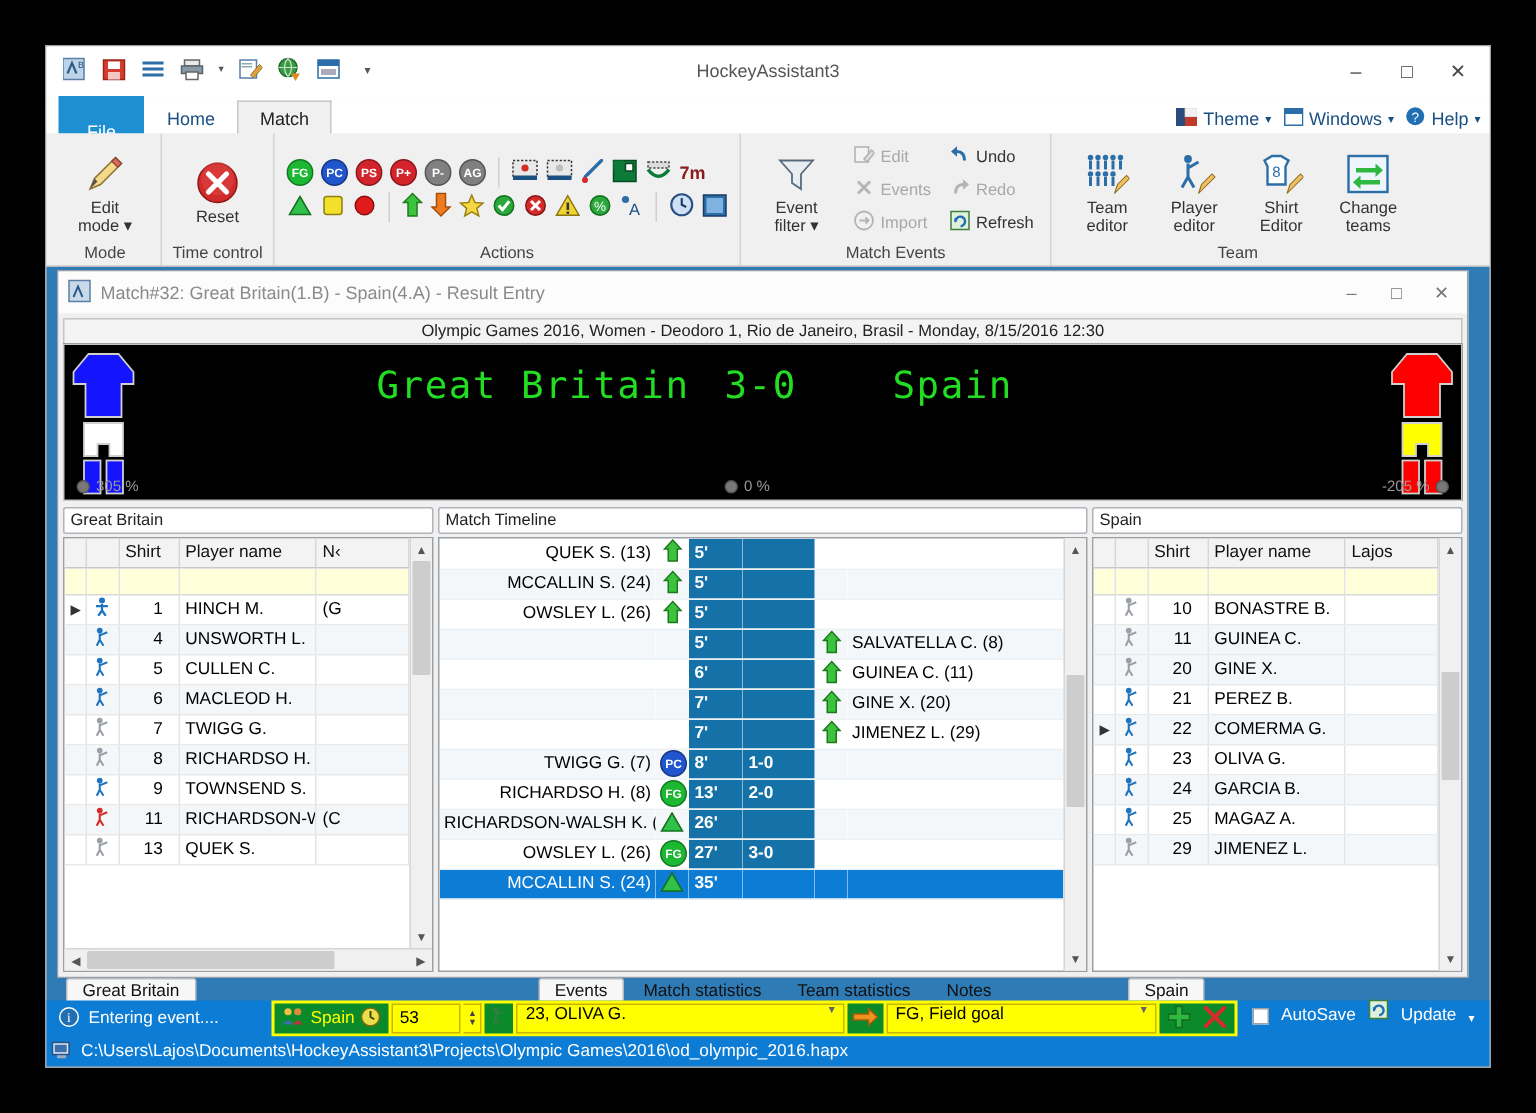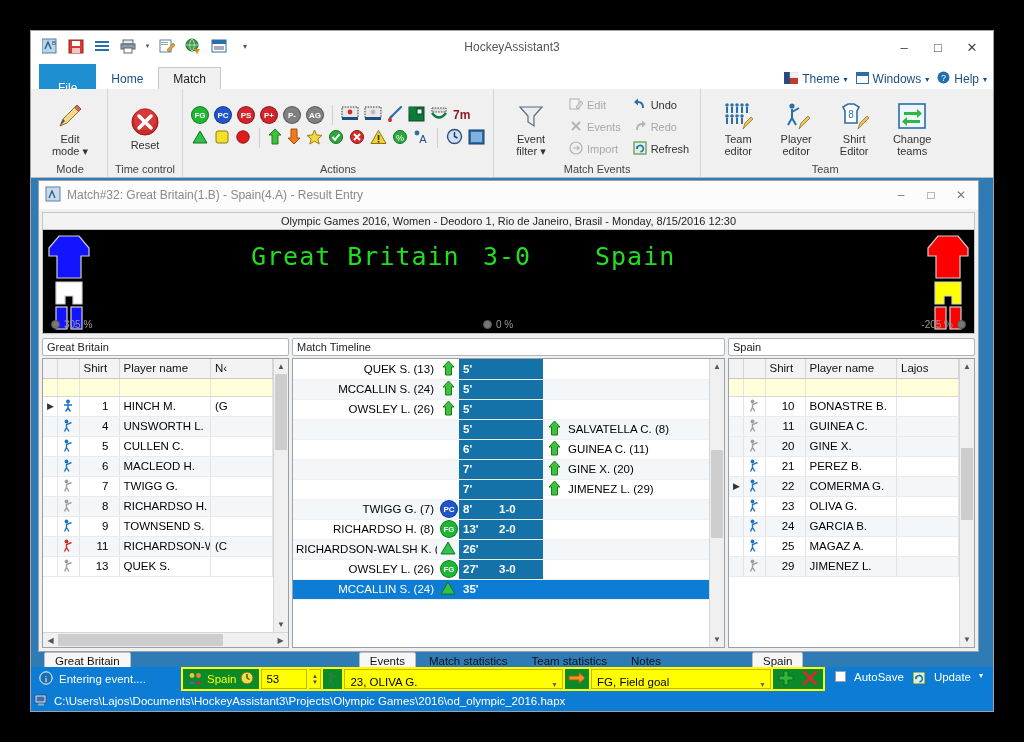--- a/index.html
+++ b/index.html
@@ -171,24 +171,24 @@
     position:absolute; left:0; right:0; bottom:20px; height:24px; display:flex; align-items:stretch;
     background:#0c7cd5; color:#fff; font-size:11.5px;
   }
   .eb-status { display:flex; align-items:center; gap:6px; padding:0 8px; width:150px; }
   .eb-yellow { background:#ffff00; display:flex; align-items:center; flex:1; color:#000; padding:1px 2px; gap:2px; }
   .eb-team { background:#0a8a2a; color:#ffff00; display:flex; align-items:center; gap:4px; padding:0 5px; height:20px; font-size:11.5px; }
   .eb-num { background:#ffff00; border:1px solid #c9b400; width:46px; height:20px; display:flex; align-items:center; padding-left:4px; font-size:11.5px; }
   .eb-spin { width:12px; height:20px; background:#ffff00; border:1px solid #c9b400; border-left:none;
              display:flex; flex-direction:column; align-items:center; justify-content:center; font-size:6px; color:#444; }
   .eb-greenbox { background:#0a8a2a; height:20px; display:flex; align-items:center; padding:0 3px; }
-  .eb-combo { background:#ffff00; border:1px solid #c9b400; height:20px; display:flex; align-items:flex-end;
+  .eb-combo { background:#ffff00; border:1px solid #c9b400; height:20px; display:flex; align-items:flex-start;
               padding-left:5px; font-size:11.5px; position:relative; }
   .eb-combo .cb-arrow { position:absolute; right:4px; font-size:7px; color:#666; }
-  .eb-right { display:flex; align-items:flex-start; gap:8px; padding:4px 10px; margin-left:auto; }
+  .eb-right { display:flex; align-items:flex-end; gap:8px; padding:16px 10px; margin-left:auto; }
   .chk { width:11px; height:11px; background:#fff; border:1px solid #9aa0a6; display:inline-block; }
 
   .statusbar {
     position:absolute; left:0; right:0; bottom:0; height:20px; background:#0c7cd5; color:#fff;
     display:flex; align-items:center; gap:6px; padding:0 3px; font-size:11.5px;
   }
 </style>
 </head>
 <body>
 

